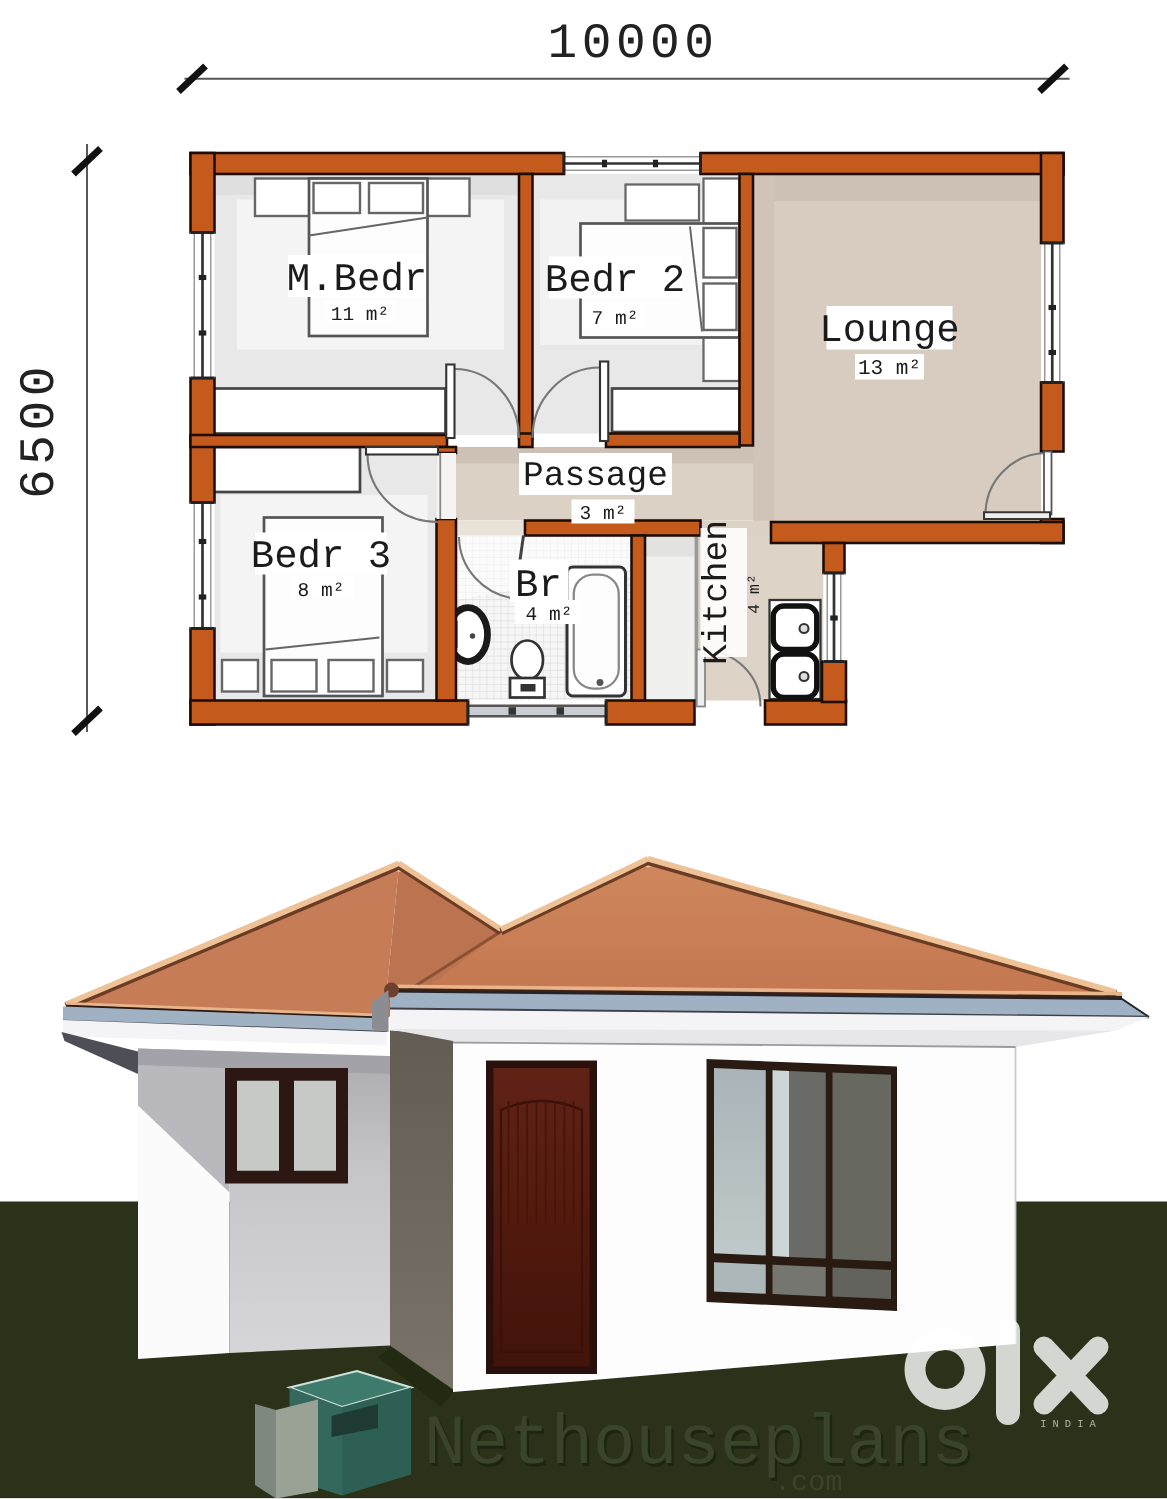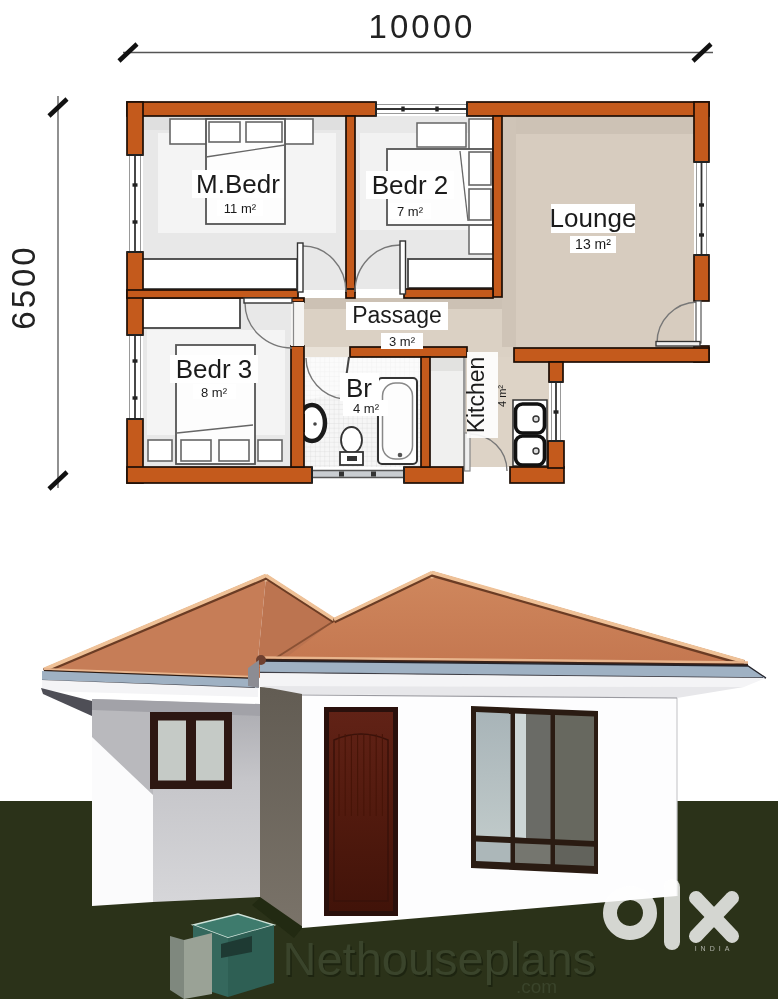--- a/index.html
+++ b/index.html
@@ -1,14 +1,14 @@
 <!DOCTYPE html>
 <html><head><meta charset="utf-8"><style>
 html,body{margin:0;padding:0;background:#fff}
-#page{position:relative;width:778px;height:999px;background:#ffffff;overflow:hidden;font-family:Liberation Sans, sans-serif}
+#page{position:relative;width:778px;height:999px;background:#ffffff;overflow:hidden;font-family:Liberation Mono, monospace}
 </style></head><body>
 <div id="page">
 <svg width="778" height="999" viewBox="0 0 778 999">
 <defs>
 <pattern id="tiles" width="4.7" height="4.7" patternUnits="userSpaceOnUse">
           <rect width="4.7" height="4.7" fill="#F6F6F6"></rect>
           <path d="M 4.7 0 L 0 0 0 4.7" fill="none" stroke="#DCDCDC" stroke-width="0.8"></path>
         </pattern>
 <linearGradient id="doorg" x1="0" y1="0" x2="0" y2="1">
           <stop offset="0" stop-color="#612216"></stop>

